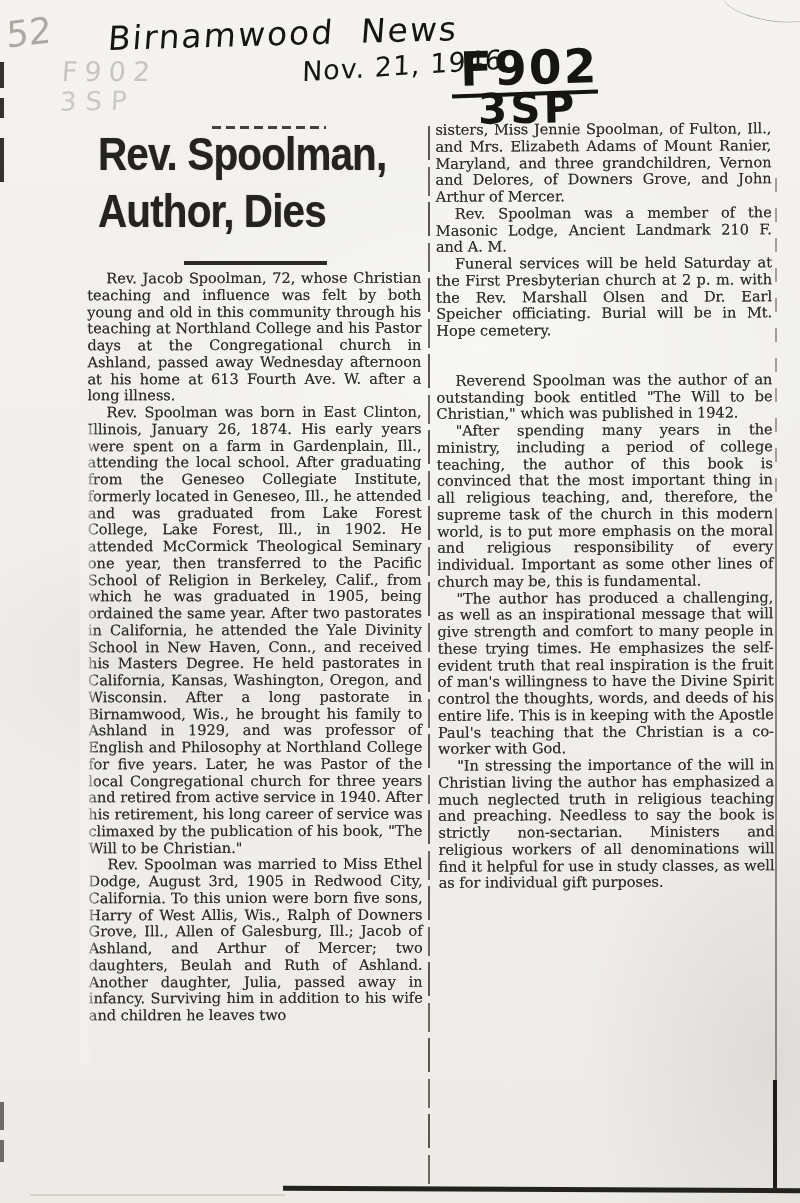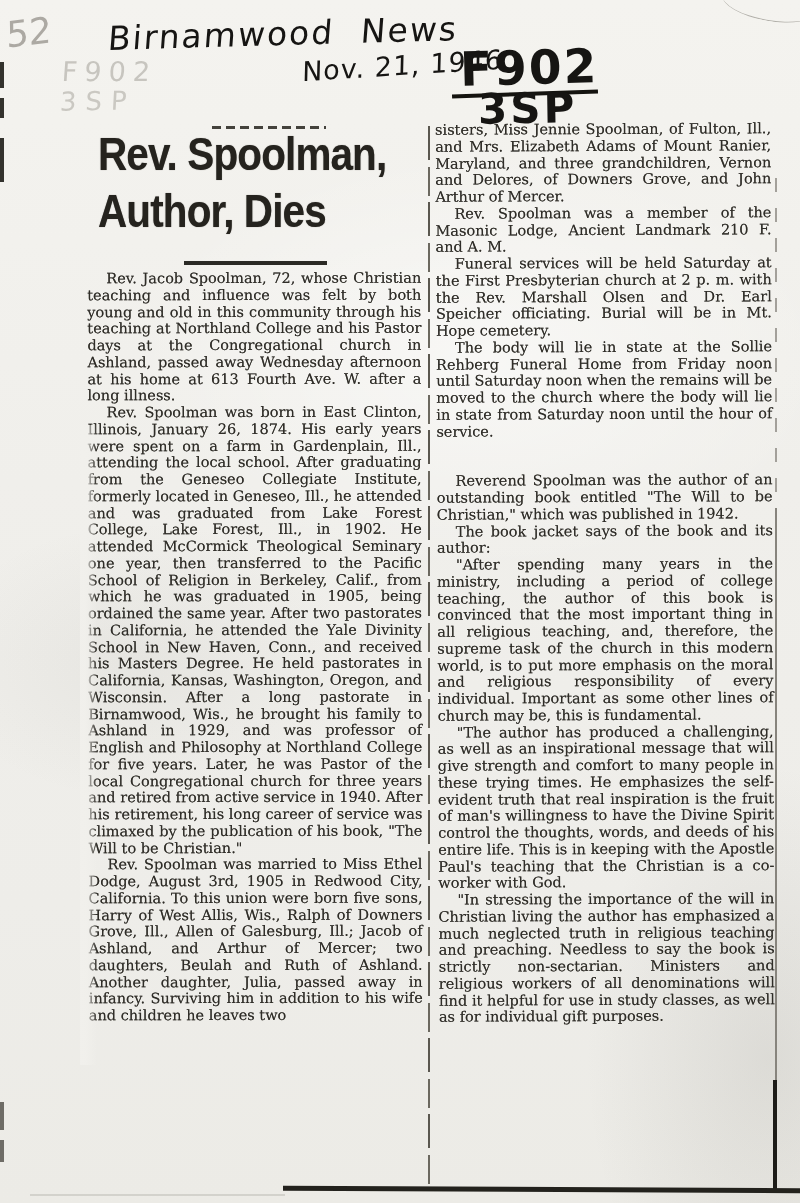--- a/index.html
+++ b/index.html
@@ -96,25 +96,23 @@
         <p>Rev. Spoolman was born in East Clinton, Illinois, January 26, 1874. His early years were spent on a farm in Gardenplain, Ill., attending the local school. After graduating from the Geneseo Collegiate Institute, formerly located in Geneseo, Ill., he attended and was graduated from Lake Forest College, Lake Forest, Ill., in 1902. He attended McCormick Theological Seminary one year, then transferred to the Pacific School of Religion in Berkeley, Calif., from which he was graduated in 1905, being ordained the same year. After two pastorates in California, he attended the Yale Divinity School in New Haven, Conn., and received his Masters Degree. He held pastorates in California, Kansas, Washington, Oregon, and Wisconsin. After a long pastorate in Birnamwood, Wis., he brought his family to Ashland in 1929, and was professor of English and Philosophy at Northland College for five years. Later, he was Pastor of the local Congregational church for three years and retired from active service in 1940. After his retirement, his long career of service was climaxed by the publication of his book, "The Will to be Christian."</p>
         <p>Rev. Spoolman was married to Miss Ethel Dodge, August 3rd, 1905 in Redwood City, California. To this union were born five sons, Harry of West Allis, Wis., Ralph of Downers Grove, Ill., Allen of Galesburg, Ill.; Jacob of Ashland, and Arthur of Mercer; two daughters, Beulah and Ruth of Ashland. Another daughter, Julia, passed away in infancy. Surviving him in addition to his wife and children he leaves two</p>
       </div>
   </div>
 
   <div class="col col-right">
     <div class="noindent-first">
         <p>sisters, Miss Jennie Spoolman, of Fulton, Ill., and Mrs. Elizabeth Adams of Mount Ranier, Maryland, and three grandchildren, Vernon and Delores, of Downers Grove, and John Arthur of Mercer.</p>
         <p>Rev. Spoolman was a member of the Masonic Lodge, Ancient Landmark 210 F. and A. M.</p>
         <p>Funeral services will be held Saturday at the First Presbyterian church at 2 p. m. with the Rev. Marshall Olsen and Dr. Earl Speicher officiating. Burial will be in Mt. Hope cemetery.</p>
-        <p>The body will lie in state at the Sollie Rehberg Funeral Home from Friday noon until Saturday noon when the remains will be moved to the church where the body will lie in state from Saturday noon until the hour of service.</p>
       </div>
     <div class="group-gap">
         <p>Reverend Spoolman was the author of an outstanding book entitled "The Will to be Christian," which was published in 1942.</p>
-        <p>The book jacket says of the book and its author:</p>
         <p>"After spending many years in the ministry, including a period of college teaching, the author of this book is convinced that the most important thing in all religious teaching, and, therefore, the supreme task of the church in this modern world, is to put more emphasis on the moral and religious responsibility of every individual. Important as some other lines of church may be, this is fundamental.</p>
         <p>"The author has produced a challenging, as well as an inspirational message that will give strength and comfort to many people in these trying times. He emphasizes the self-evident truth that real inspiration is the fruit of man's willingness to have the Divine Spirit control the thoughts, words, and deeds of his entire life. This is in keeping with the Apostle Paul's teaching that the Christian is a co-worker with God.</p>
         <p>"In stressing the importance of the will in Christian living the author has emphasized a much neglected truth in religious teaching and preaching. Needless to say the book is strictly non-sectarian. Ministers and religious workers of all denominations will find it helpful for use in study classes, as well as for individual gift purposes.</p>
       </div>
   </div>
 
   <div class="divider"></div>
   <div class="edge-right-a"></div>
   <div class="edge-right-b"></div>
   <div class="edge-right-c"></div>

